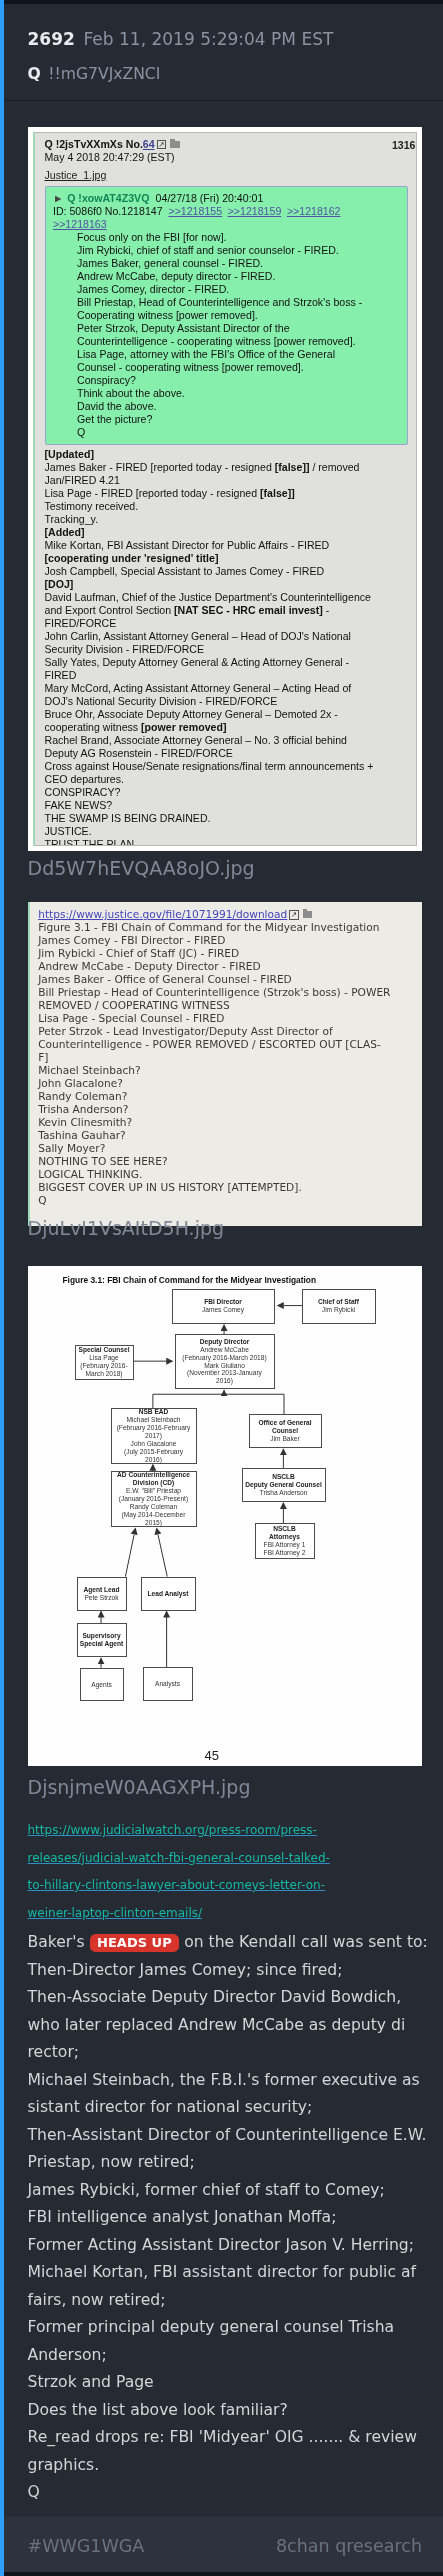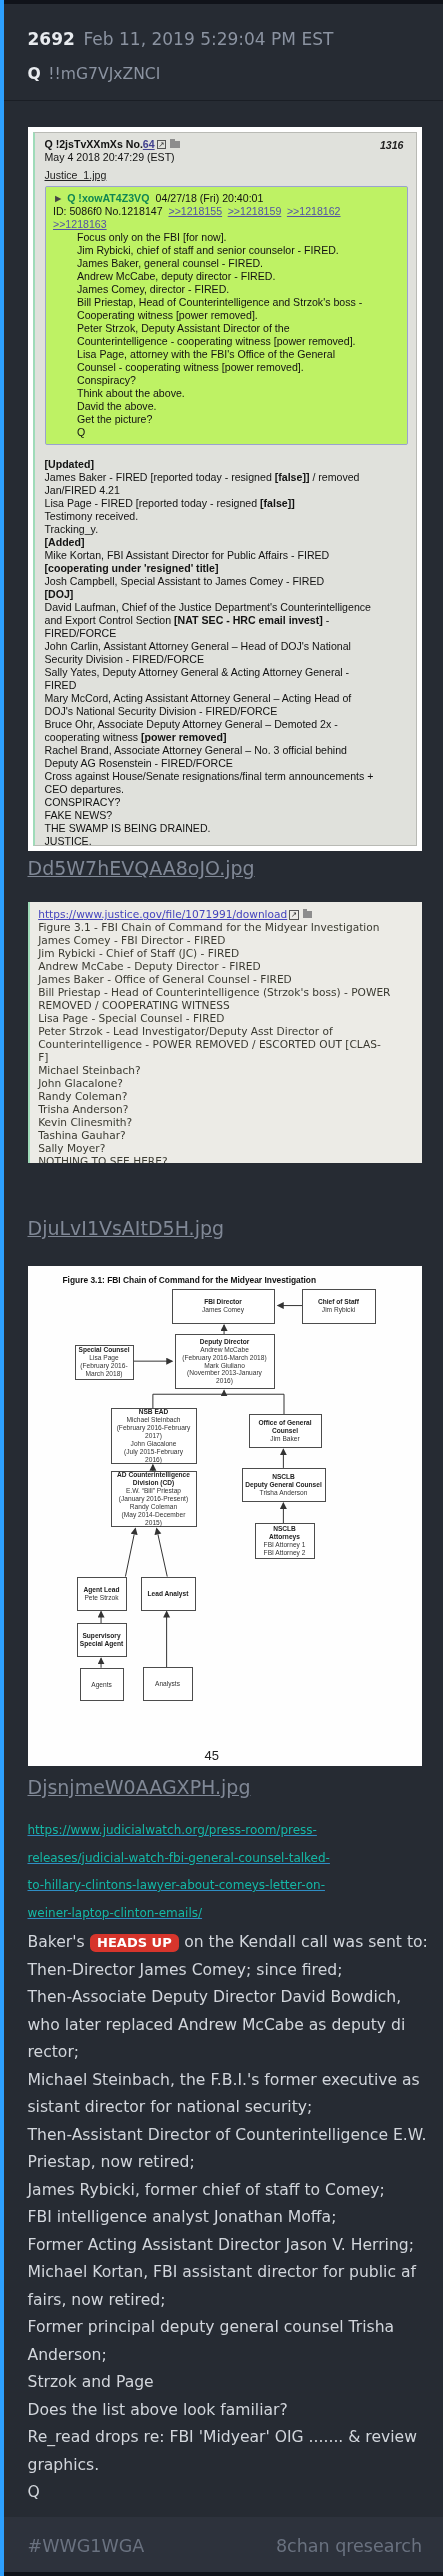--- a/index.html
+++ b/index.html
@@ -10,49 +10,49 @@
   .footerbar{position:absolute;left:4.4px;top:2517px;width:439px;height:55px;background:#2d323c;}
 
   
   .hdr{position:absolute;left:27.5px;top:29px;width:394px;color:#8b93a1;font-size:17px;}
   .hdr .num{color:#e8ebef;font-weight:bold;margin-right:8.7px;}
   .qline{position:absolute;left:27.5px;top:65px;width:394px;color:#8b93a1;font-size:15.6px;}
   .qline .qn{color:#e8ebef;font-weight:bold;margin-right:7.5px;}
   .divider{position:absolute;left:4.4px;top:100px;width:439px;height:1.2px;background:#1a1e25;}
 
   
-  .fname{position:absolute;left:27.5px;width:387px;color:#808896;font-size:19px;text-decoration:underline;}
+  .fname{position:absolute;left:27.5px;width:387px;color:#808896;font-size:19px;}
   .line{white-space:nowrap;}
   .b{font-weight:bold;}
 
   
   .shot1{position:absolute;left:27.5px;top:127px;width:394px;height:724px;background:#ffffff;padding:0;}
   .chanpost{position:absolute;left:5px;top:5px;right:5px;bottom:5px;background:#e0e1dc;
             border:0.6px solid #b9bab5;border-left:2.5px solid #9fdbb9;
             font-family:"Liberation Sans",sans-serif;font-size:10.6px;line-height:13px;color:#121212;
             padding:5px 7.5px 3.7px 10px;overflow:hidden;}
   .cp-head{font-weight:bold;}
   .cp-no{color:#40408f;text-decoration:underline;}
-  .cp-count{position:absolute;right:12px;top:6.2px;font-weight:bold;color:#222;font-style:italic;}
+  .cp-count{position:absolute;right:0;top:6.2px;font-weight:bold;color:#222;}
   .icon-ext{display:inline-block;font-size:7.5px;border:0.6px solid #555;padding:0 0.6px;line-height:7.5px;
             vertical-align:1.2px;margin-left:1.9px;color:#333;font-weight:normal;}
   .icon-file{display:inline-block;width:9.4px;height:6.9px;background:#8d8d8d;margin-left:4.4px;
              position:relative;vertical-align:0;}
   .icon-file::before{content:"";position:absolute;left:0;top:-1.9px;width:4.4px;height:1.9px;background:#8d8d8d;}
   .cp-attach{margin-top:5px;text-decoration:underline;color:#222;}
-  .qbox{margin-top:3.7px;background:#bef264;border:0.6px solid #9aa2cf;border-radius:1.9px;
+  .qbox{margin-top:3.7px;background:#86efac;border:0.6px solid #9aa2cf;border-radius:1.9px;
         padding:5px 6.2px 5px 7.5px;}
   .qbox .qhd .arrow{color:#444;margin-right:3.7px;}
   .qbox .qhd .qname{color:#0f8653;font-weight:bold;margin-right:6.2px;}
   .reply{display:inline-block;margin-right:5.6px;color:#5353a5;text-decoration:underline;}
   .qindent{margin-left:24px;}
-  .cp-body{margin-top:13px;}
-
-  
-  .shot2{position:absolute;left:27.5px;top:902px;width:394px;height:261px;background:#ecebe6;
+  .cp-body{margin-top:3px;}
+
+  
+  .shot2{position:absolute;left:27.5px;top:902px;width:394px;height:324px;background:#ecebe6;
          border-left:2.5px solid #9fdbb9;padding:6.2px 6.2px 5px 8.7px;box-sizing:border-box;
          font-family:"DejaVu Sans",sans-serif;font-size:10.6px;line-height:13px;color:#3a3a31;overflow:hidden;}
   .shot2 .jlink{color:#4444bd;text-decoration:underline;white-space:nowrap;}
 
   
   .shot3{position:absolute;left:27.5px;top:1266px;width:394px;height:500px;background:#fefefe;}
   .fig-title{position:absolute;left:35px;top:8.7px;font-family:"Liberation Sans",sans-serif;
              font-size:8.4px;font-weight:bold;color:#111;white-space:nowrap;}
   .obox{position:absolute;border:0.6px solid #4c4c4c;background:#fff;display:flex;flex-direction:column;
         justify-content:center;text-align:center;font-family:"Liberation Sans",sans-serif;

